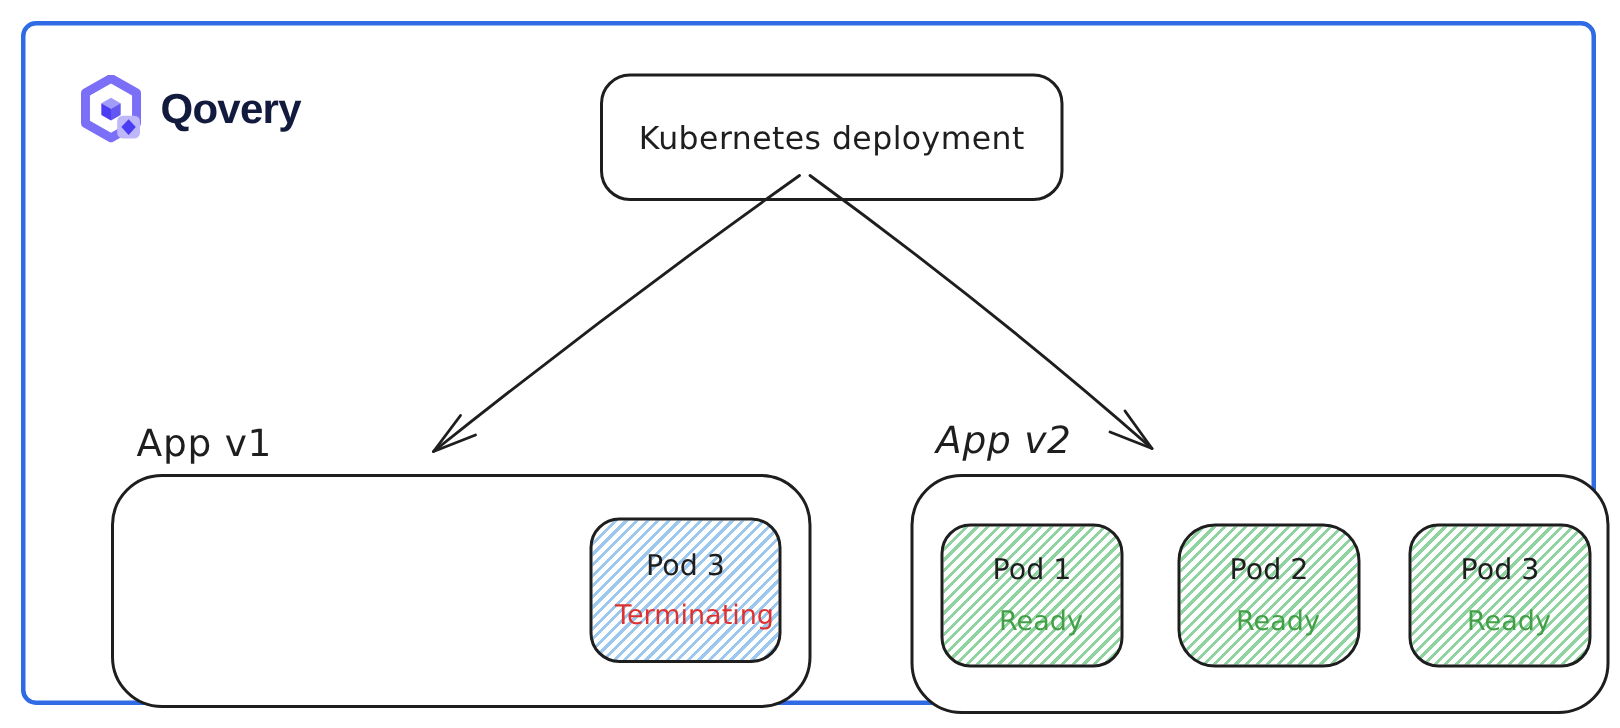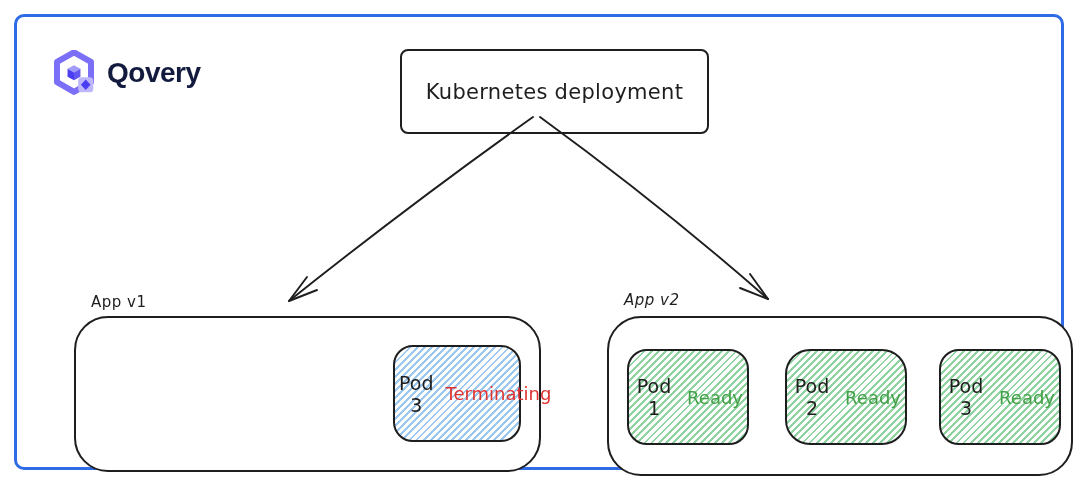--- a/index.html
+++ b/index.html
@@ -23,33 +23,33 @@
     border:3px solid var(--frame-blue);border-radius:10px;background:#fff;}
 
   
   .brand{position:absolute;left:34px;top:33px;display:flex;align-items:center;gap:10px;}
   .brand .wordmark{font-family:"Liberation Sans",sans-serif;font-weight:700;
     font-size:28px;letter-spacing:-0.5px;color:var(--brand-navy);}
 
   
   .sketch{border:2px solid var(--ink);background:#fff;}
   .node-root{position:absolute;left:383px;top:32px;width:309px;height:85px;
-    border-radius:8px;display:flex;align-items:center;justify-content:center;}
+    border-radius:20px;display:flex;align-items:center;justify-content:center;}
   .node-root .node-label{font-size:21px;letter-spacing:0.3px;}
 
-  .group-label{position:absolute;font-size:15px;letter-spacing:0.5px;margin-top:12px;}
+  .group-label{position:absolute;font-size:25px;letter-spacing:0.5px;}
   .label-v1{left:74px;top:264px;}
   .label-v2{left:607px;top:262px;font-style:italic;}
 
   .group-box{position:absolute;border-radius:34px;}
   .box-v1{left:57px;top:299px;width:467px;height:156px;}
   .box-v2{left:590px;top:299px;width:466px;height:160px;}
 
   .pod{position:absolute;border:2px solid var(--ink);border-radius:20px;
-    display:flex;flex-direction:row;align-items:center;justify-content:space-evenly;
+    display:flex;flex-direction:column;align-items:center;justify-content:space-evenly;
     padding:6px 4px;}
   .pod--blue{background:
     repeating-linear-gradient(135deg,var(--blue-hatch) 0 2px,rgba(255,255,255,0) 2px 5px),#fff;}
   .pod--green{background:
     repeating-linear-gradient(135deg,var(--green-hatch) 0 2px,rgba(255,255,255,0) 2px 5px),#fff;}
   .pod-name{font-size:19px;font-weight:500;color:var(--ink);}
   .pod-status{font-size:18px;font-weight:500;margin-left:12px;}
   .status--terminating{color:var(--terminating-red);}
   .status--ready{color:var(--ready-green);}
 

